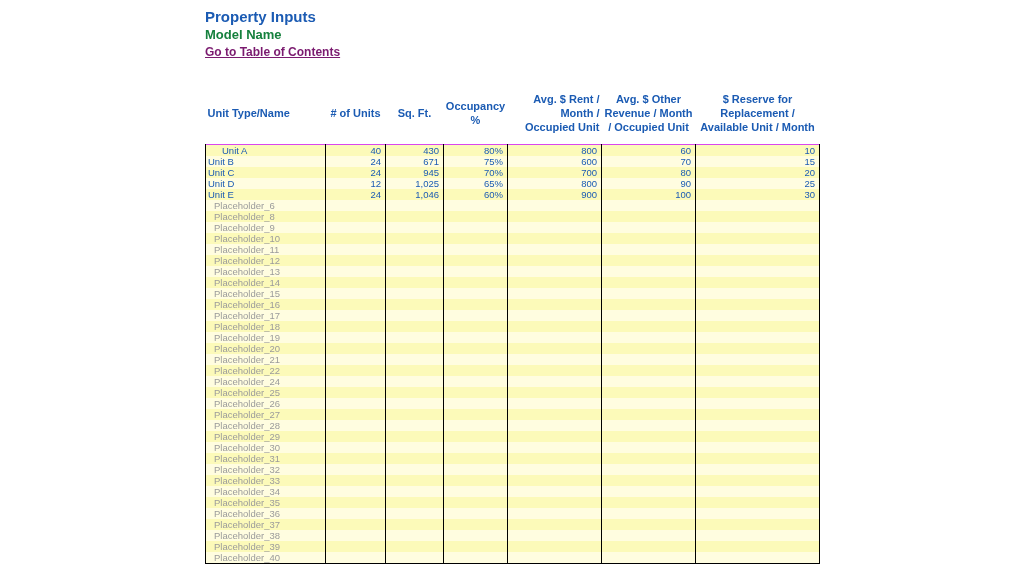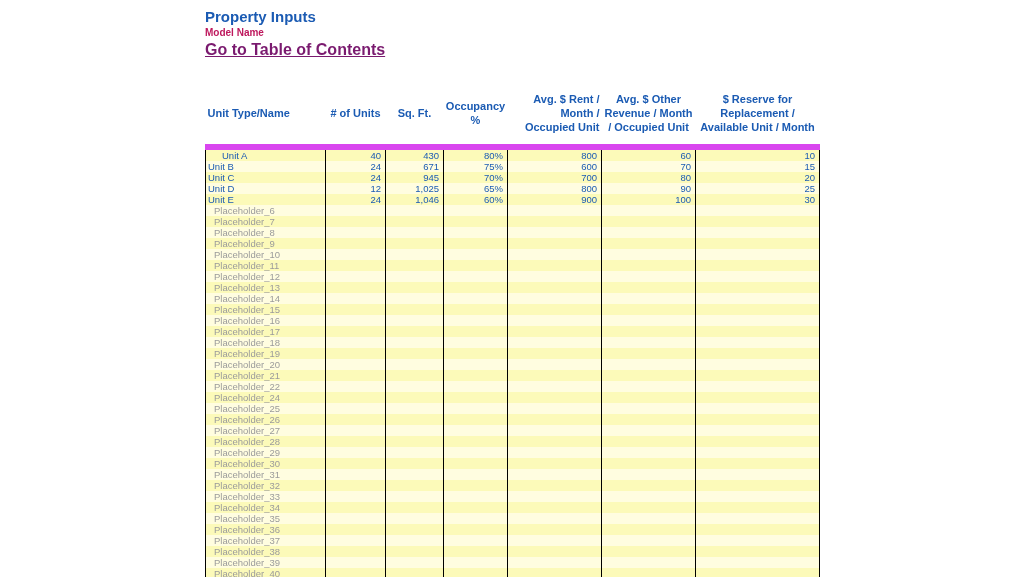--- a/index.html
+++ b/index.html
@@ -14,29 +14,29 @@
   .page {
     padding: 8px 0 0 205px;
   }
   .title {
     color: #1b5bb3;
     font-weight: bold;
     font-size: 15px;
     margin-bottom: 2px;
   }
   .subtitle {
-    color: #be185d;
+    color: #15803d;
     font-weight: bold;
-    font-size: 10px;
+    font-size: 13px;
     margin-bottom: 3px;
   }
   .toc-link {
     color: #7a1a6f;
     font-weight: bold;
-    font-size: 16px;
+    font-size: 12px;
     text-decoration: underline;
     cursor: pointer;
     display: inline-block;
     margin-bottom: 30px;
   }
   table {
     border-collapse: collapse;
     table-layout: fixed;
   }
   th {
@@ -59,21 +59,21 @@
   tbody td {
     font-size: 9.5px;
     color: #1b5bb3;
     padding: 0 4px 0 2px;
     height: 11px;
     line-height: 11px;
     vertical-align: middle;
     border-right: 1px solid #000;
   }
   tbody td:first-child { border-left: 1px solid #000; }
-  tbody tr:first-child td { border-top: 6px solid #d946ef; padding-left: 16px; }
+  tbody tr:first-child td { border-top: 1px solid #d946ef; padding-left: 16px; }
   tbody tr:last-child  td { border-bottom: 1px solid #000; }
   tbody tr:nth-child(odd)  td { background: #fcfab9; }
   tbody tr:nth-child(even) td { background: #fffde0; }
   td.num { text-align: right; }
   td.name { text-align: left; }
   td.ph  { color: #9b9b9b; font-style: normal; padding-left: 8px; }
 </style>
 </head>
 <body>
 
@@ -143,29 +143,20 @@
         <tr>
           <td class="name ph">Placeholder_6</td>
           <td class="num"></td>
           <td class="num"></td>
           <td class="num"></td>
           <td class="num"></td>
           <td class="num"></td>
           <td class="num"></td>
         </tr>
         <tr>
-          <td class="name ph">Placeholder_7</td>
-          <td class="num"></td>
-          <td class="num"></td>
-          <td class="num"></td>
-          <td class="num"></td>
-          <td class="num"></td>
-          <td class="num"></td>
-        </tr>
-        <tr>
           <td class="name ph">Placeholder_8</td>
           <td class="num"></td>
           <td class="num"></td>
           <td class="num"></td>
           <td class="num"></td>
           <td class="num"></td>
           <td class="num"></td>
         </tr>
         <tr>
           <td class="name ph">Placeholder_9</td>

